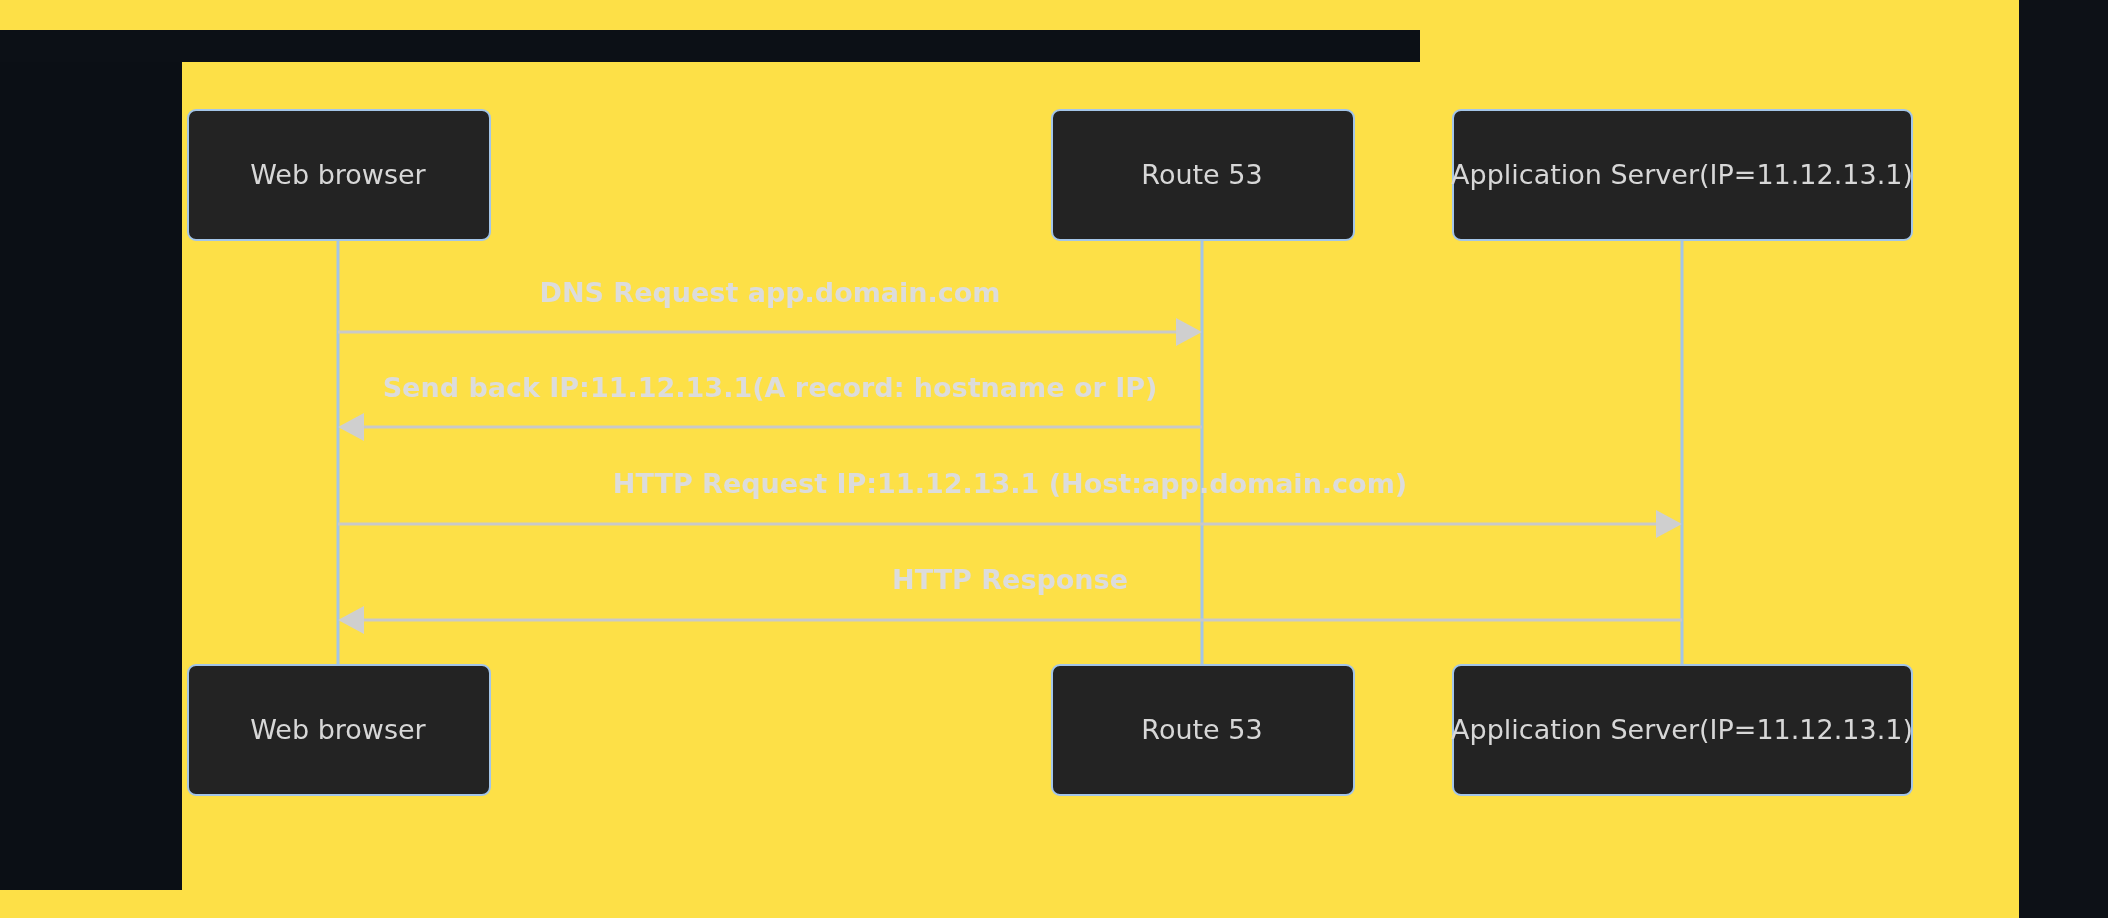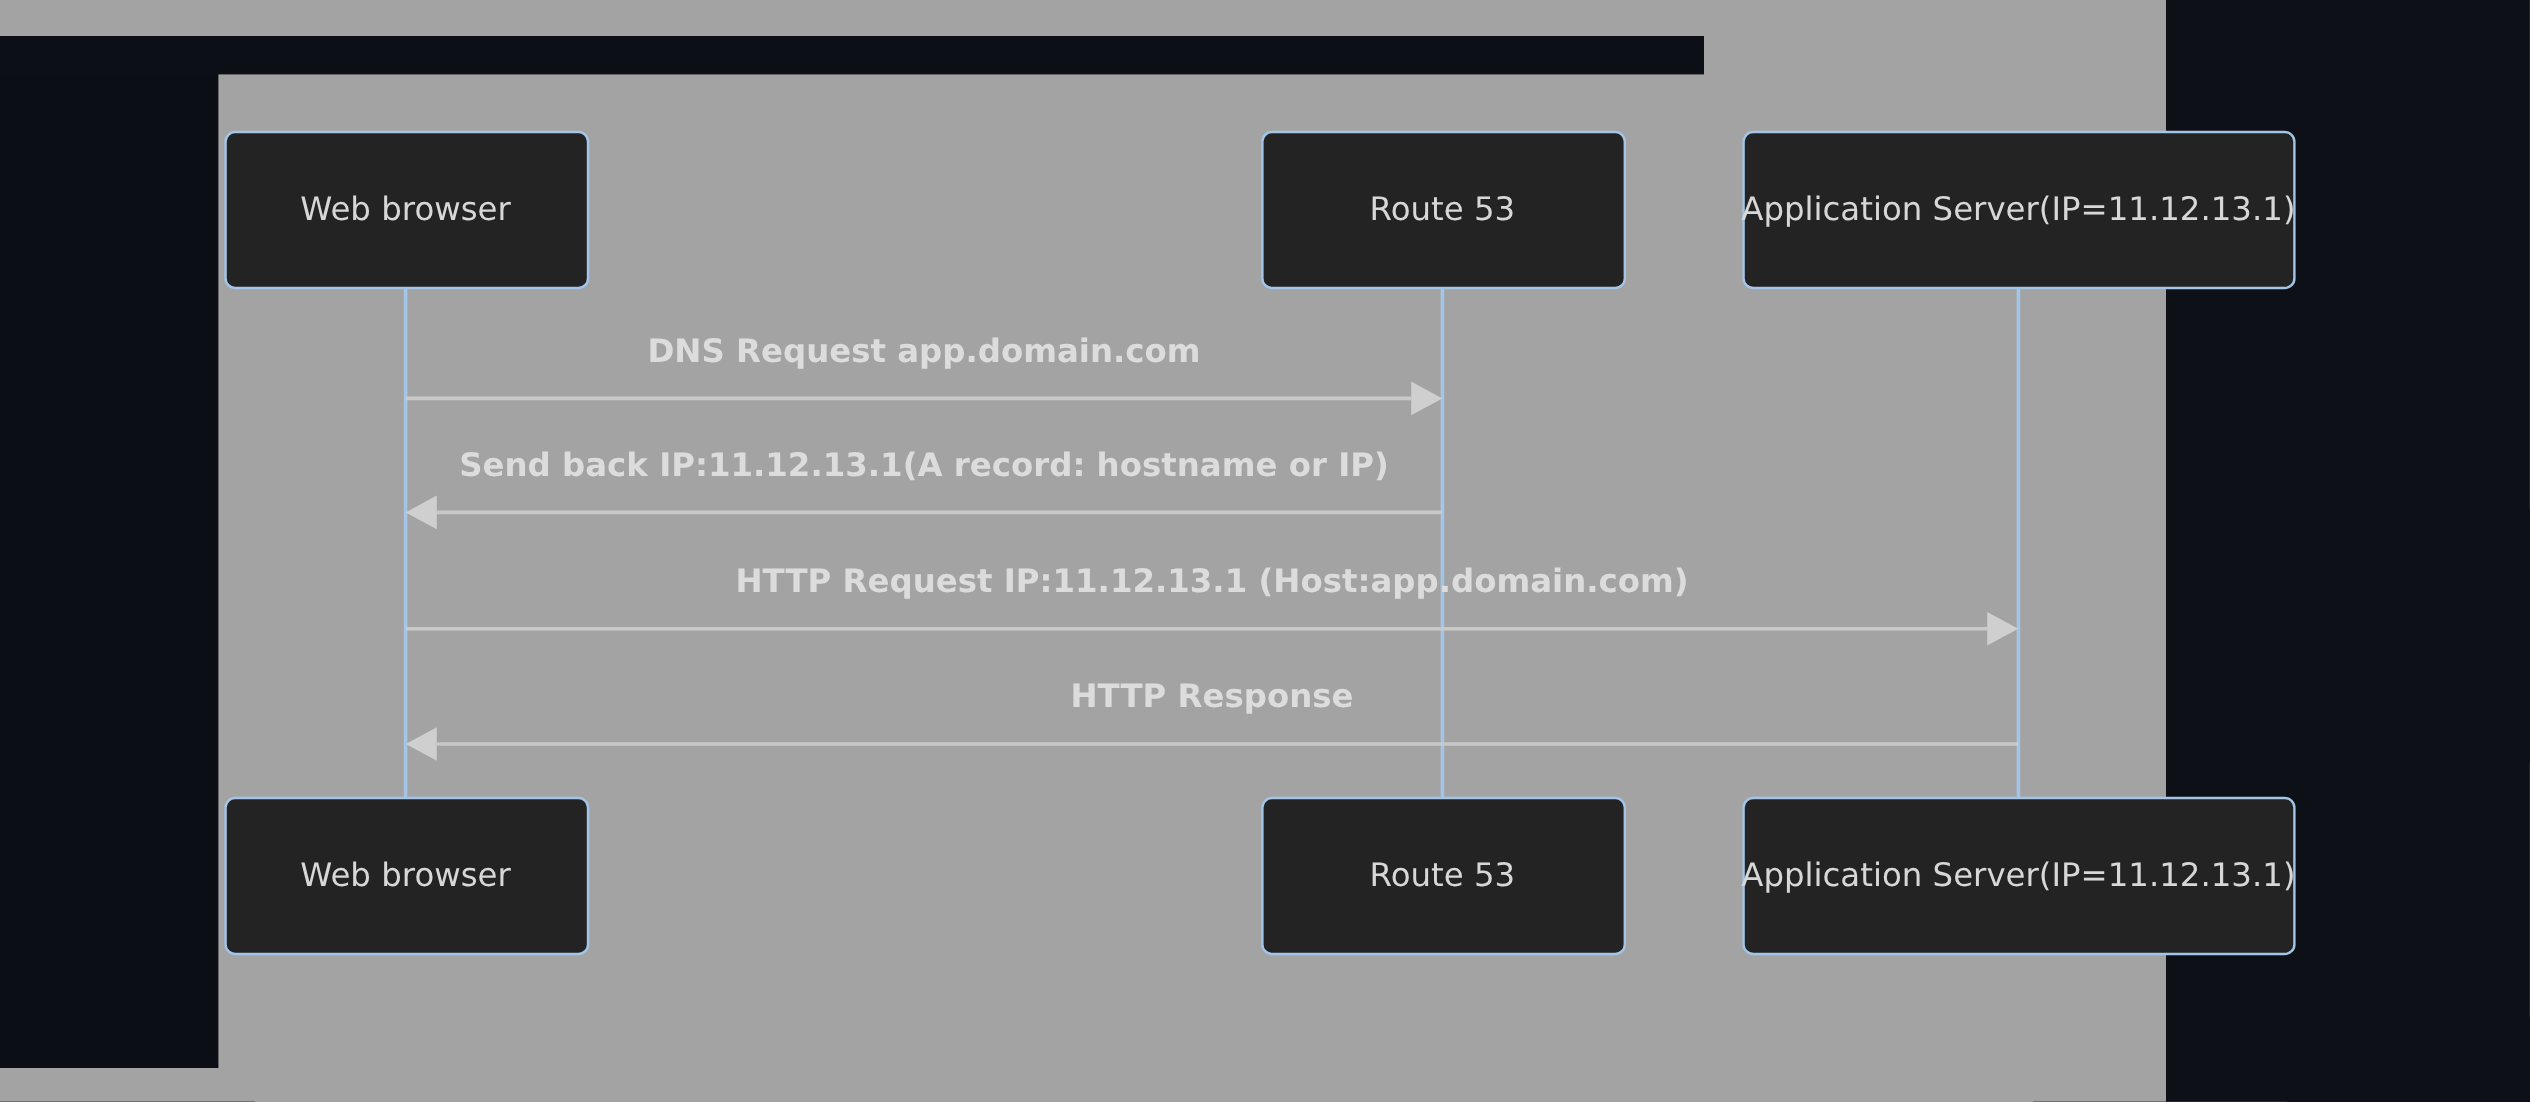--- a/index.html
+++ b/index.html
@@ -9,23 +9,23 @@
   }
   body {
     width: 2108px;
     height: 918px;
     overflow: hidden;
     font-family: "DejaVu Sans", "Liberation Sans", sans-serif;
   }
 
   #diagram-root {
     position: relative;
-    width: 1805px;
+    width: 2019px;
     height: 918px;
-    background: #a3a3a3;
+    background: #fde047;
   }
 
   
   .bg-panel {
     position: absolute;
     left: 0;
     top: 30px;
     width: 182px;
     height: 860px;
     background: #0b0f15;

